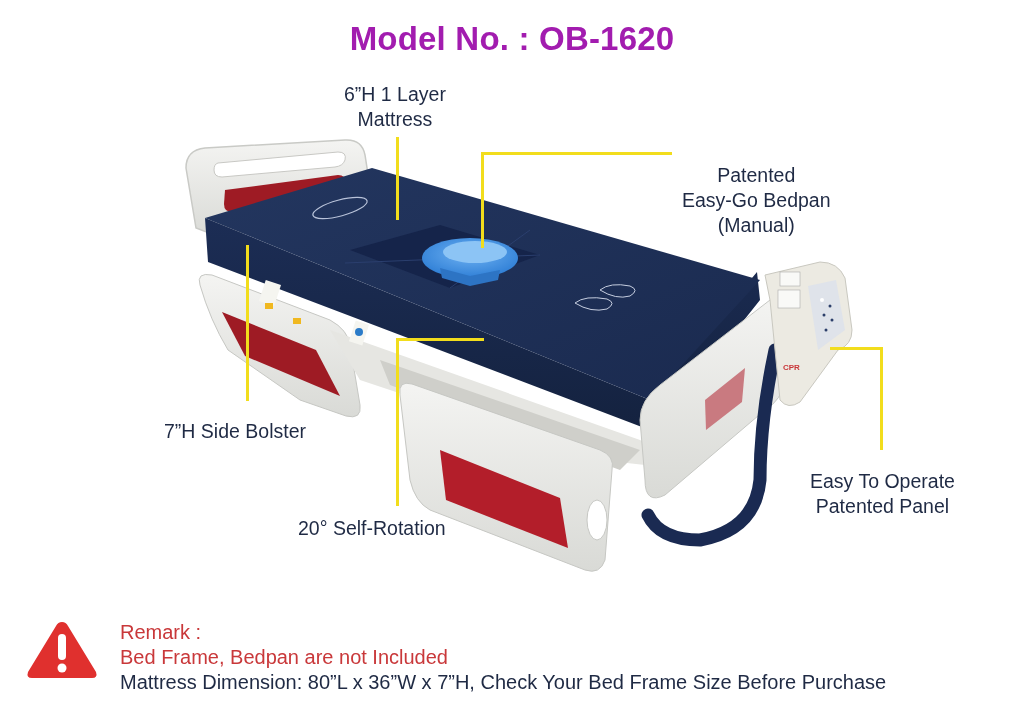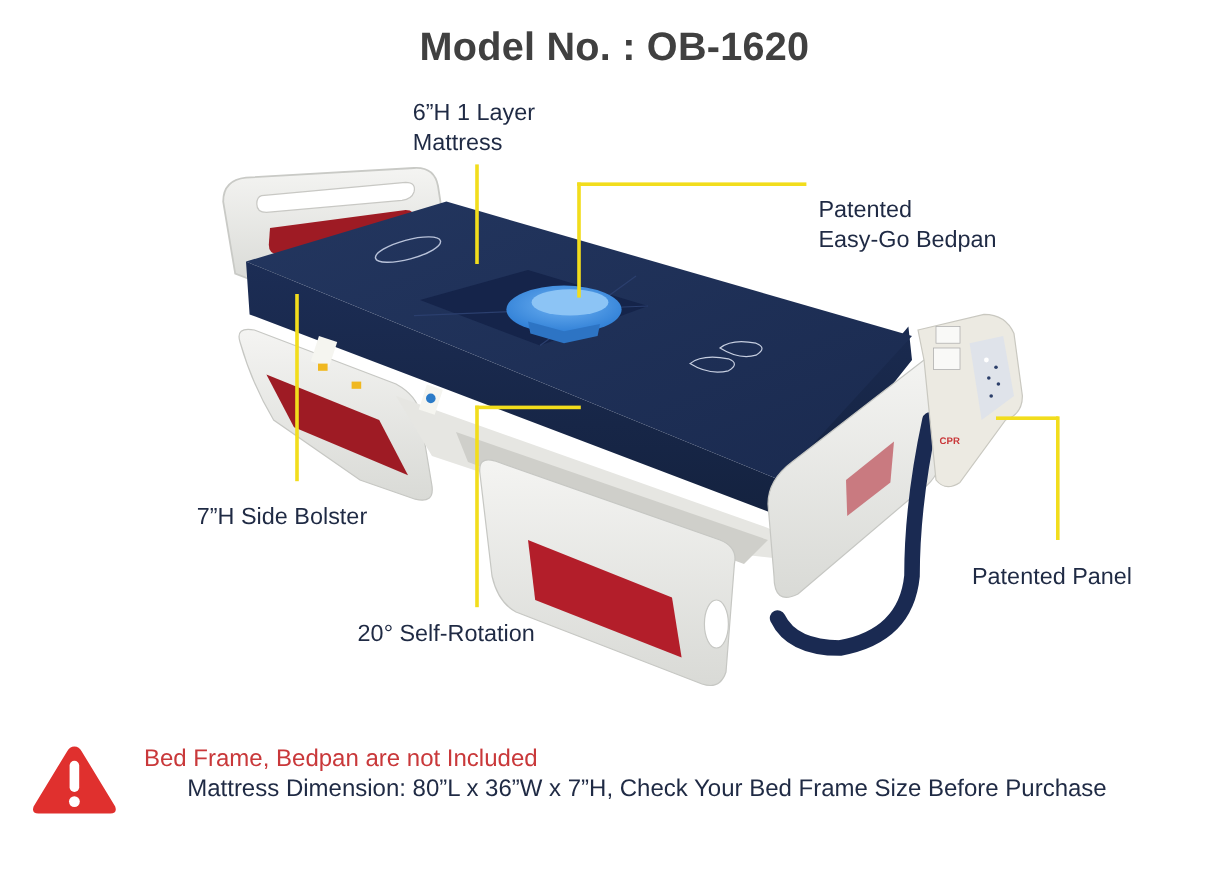--- a/index.html
+++ b/index.html
@@ -1,39 +1,39 @@
 <!DOCTYPE html>
 <html><head>
   <meta charset="utf-8">
   <style>
     * { margin: 0; padding: 0; box-sizing: border-box; }
     html, body { width: 1024px; height: 724px; background: #ffffff; overflow: hidden; }
     body { position: relative; font-family: "Liberation Sans", sans-serif; color: #1f2a44; }
 
     .title {
       position: absolute; left: 0; width: 1024px; top: 20px;
-      text-align: center; font-size: 33px; font-weight: bold; color: #404040;
+      text-align: center; font-size: 33px; font-weight: bold; color: #a21caf;
       letter-spacing: 0.2px;
     }
 
     .label {
       position: absolute; font-size: 19.5px; line-height: 25px; color: #1f2a44;
       white-space: nowrap;
     }
-    .label span { display: block; }
+    .label span { display: block; text-align: center; }
 
     .illustration { position: absolute; left: 0; top: 0; width: 1024px; height: 600px; }
 
     .leader { position: absolute; background: #f2dd1c; }
 
     .remark {
       position: absolute; left: 120px; top: 620px; font-size: 20px; line-height: 25px;
     }
     .remark .red { color: #c9383a; }
-    .remark .dark { color: #1f2a44; margin-left: 36px; }
+    .remark .dark { color: #1f2a44; }
 
     .attention {
       position: absolute; left: 20px; top: 620px; width: 84px; height: 75px;
     }
     .attention-text {
       position: absolute; left: 0; top: 60px; width: 84px; text-align: left;
       font-size: 12.5px; font-weight: bold; color: #111; letter-spacing: -0.3px;
       font-family: Liberation Mono, monospace;
       margin-top: 44px;
     }
@@ -139,39 +139,42 @@
 <div class="leader" style="left:880px; top:347px; width:3px; height:103px;"></div>
 
 <div class="label" style="left:344px; top:82px;">
   <span>6”H 1 Layer</span>
   <span>Mattress</span>
 </div>
 
 <div class="label" style="left:682px; top:126px;margin-top:37px;">
   <span>Patented</span>
   <span>Easy-Go Bedpan</span>
+  <span>(Manual)</span>
 </div>
 
 <div class="label" style="left:140px; top:419px;margin-left:24px;">
   <span>7”H Side Bolster</span>
 </div>
 
 <div class="label" style="left:298px; top:516px;">
   <span>20° Self-Rotation</span>
 </div>
 
 <div class="label" style="left:810px; top:469px;">
+  <span>Easy To Operate</span>
   <span>Patented Panel</span>
 </div>
 
 <div class="attention">
   <svg width="84" height="60" viewBox="0 0 84 60">
     <path d="M42 2 Q46 2 48 6 L76 52 Q78 58 72 58 L12 58 Q6 58 8 52 L36 6 Q38 2 42 2 Z" fill="#e0302e"></path>
     <rect x="38" y="14" width="8" height="26" rx="4" fill="#ffffff"></rect>
     <circle cx="42" cy="48" r="4.5" fill="#ffffff"></circle>
   </svg>
   <div class="attention-text">ATTENTION</div>
 </div>
 
 <div class="remark">
+  <div class="red">Remark :</div>
   <div class="red">Bed Frame, Bedpan are not Included</div>
   <div class="dark">Mattress Dimension: 80”L x 36”W x 7”H, Check Your Bed Frame Size Before Purchase</div>
 </div>
 
 </body></html>

